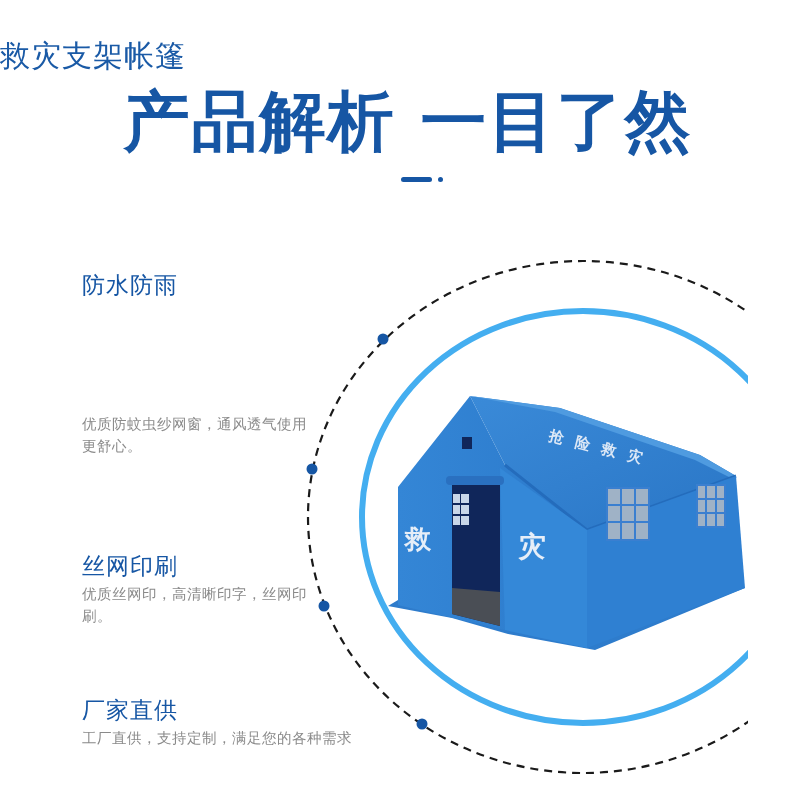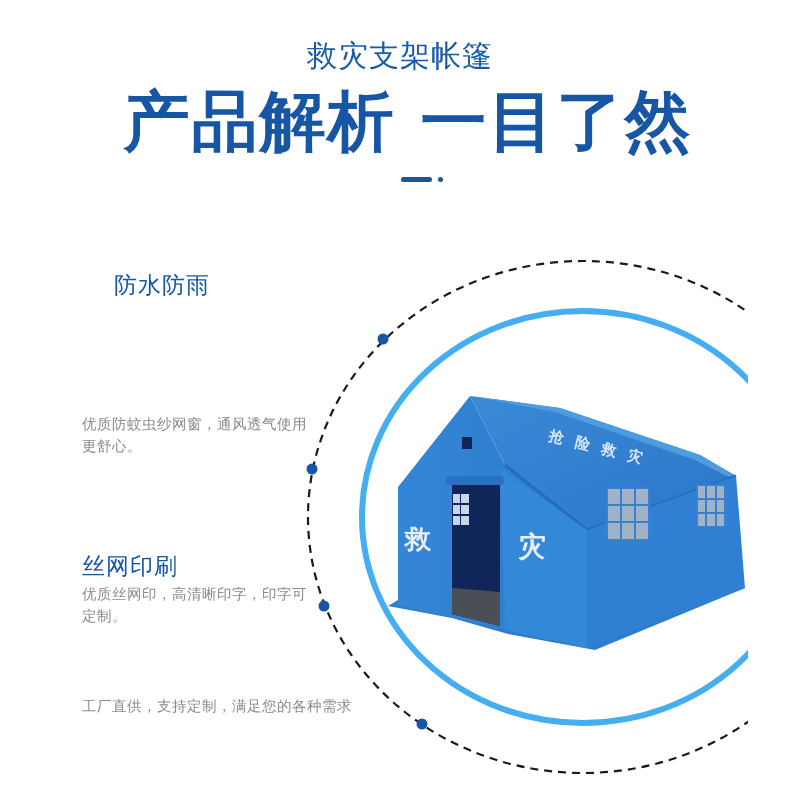--- a/index.html
+++ b/index.html
@@ -2,41 +2,41 @@
 <html><head>
   <meta charset="utf-8">
   <style>
     html, body { margin: 0; padding: 0; }
     body {
       width: 800px; height: 800px; overflow: hidden;
       background: #ffffff; position: relative;
       font-family: "DejaVu Sans", "Liberation Sans", sans-serif;
     }
     .subtitle {
-      position: absolute; left: 0; top: 36px; width: 800px; text-align: center;
+      position: absolute; left: 0; top: 36px; width: 800px; text-align: left;
       font-size: 30px; color: #1a5aa6; letter-spacing: 1px; line-height: 40px;
     }
     .headline {
       position: absolute; left: 0; top: 82px; width: 800px; text-align: center;
       font-size: 66px; font-weight: bold; color: #1656a4; letter-spacing: 2px; line-height: 80px; padding-left: 8px;
     }
     .deco {
       position: absolute; top: 177px; height: 5px; background: #1656a4; border-radius: 3px;
     }
     .deco-dash { left: 401px; width: 31px; }
     .deco-dot { left: 438px; width: 5px; border-radius: 50%; }
 
     .feature { position: absolute; left: 82px; width: 300px; }
     .feature .title {
       font-size: 23px; color: #1656a4; line-height: 30px; margin: 0 0 2px 0; letter-spacing: 1px;
     }
     .feature .desc {
       font-size: 14.5px; color: #8a8a8a; line-height: 22px; letter-spacing: 0.5px;
     }
-    .f1 { top: 270px; width: 290px; margin-left: 32px; }
+    .f1 { top: 270px; width: 290px; }
     .f2 { top: 413px; width: 230px; }
     .f3 { top: 551px; width: 230px; }
     .f4 { top: 695px; width: 290px; }
 
     svg.rings { position: absolute; left: 0; top: 0; }
   </style>
 </head>
 <body>
 
 <div class="subtitle">救灾支架帐篷</div>
@@ -124,17 +124,18 @@
 </svg>
 
 <div class="feature f1">
   <div class="title">防水防雨</div>
 </div>
 <div class="feature f2">
   <div class="desc">优质防蚊虫纱网窗，通风透气使用更舒心。</div>
 </div>
 <div class="feature f3">
   <div class="title">丝网印刷</div>
-  <div class="desc">优质丝网印，高清晰印字，印字可定制。</div>
+  <div class="desc">优质丝网印，高清晰印字，丝网印刷。</div>
 </div>
 <div class="feature f4">
+  <div class="title">厂家直供</div>
   <div class="desc">工厂直供，支持定制，满足您的各种需求</div>
 </div>
 
 </body></html>

